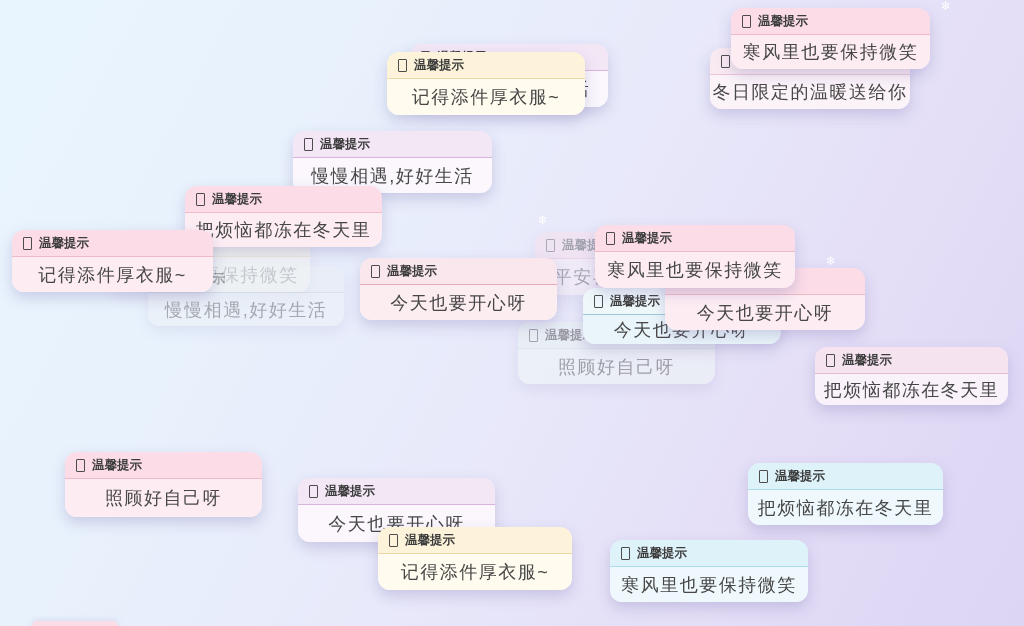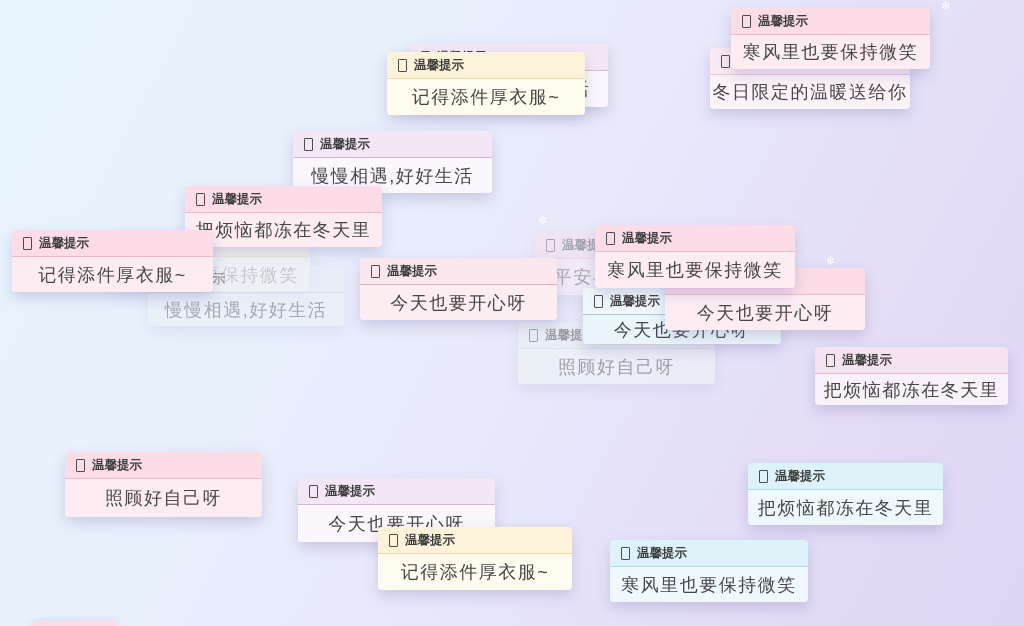--- a/index.html
+++ b/index.html
@@ -2,21 +2,21 @@
 <html><head>
 <meta charset="utf-8">
 <style>
   html,body{margin:0;padding:0;}
   .stage{
     position:relative;width:1024px;height:626px;overflow:hidden;
     font-family:"Liberation Sans","DejaVu Sans",sans-serif;
     background:linear-gradient(118deg,#e9f5fe 0%,#e8f1fc 28%,#e8e9fa 52%,#e4def7 76%,#dcd5f4 100%);
   }
   .card{
-    position:absolute;border-radius:4px;overflow:hidden;
+    position:absolute;border-radius:12px;overflow:hidden;
     display:flex;flex-direction:column;
     box-shadow:0 6px 14px rgba(128,118,178,0.30);
   }
   .card-header{
     display:flex;align-items:center;gap:7px;
     height:26px;flex:0 0 26px;padding:0 11px;
     font-weight:bold;font-size:12.5px;color:#3d3d3d;
     border-bottom:1px solid transparent;
   }
   .card-body{

